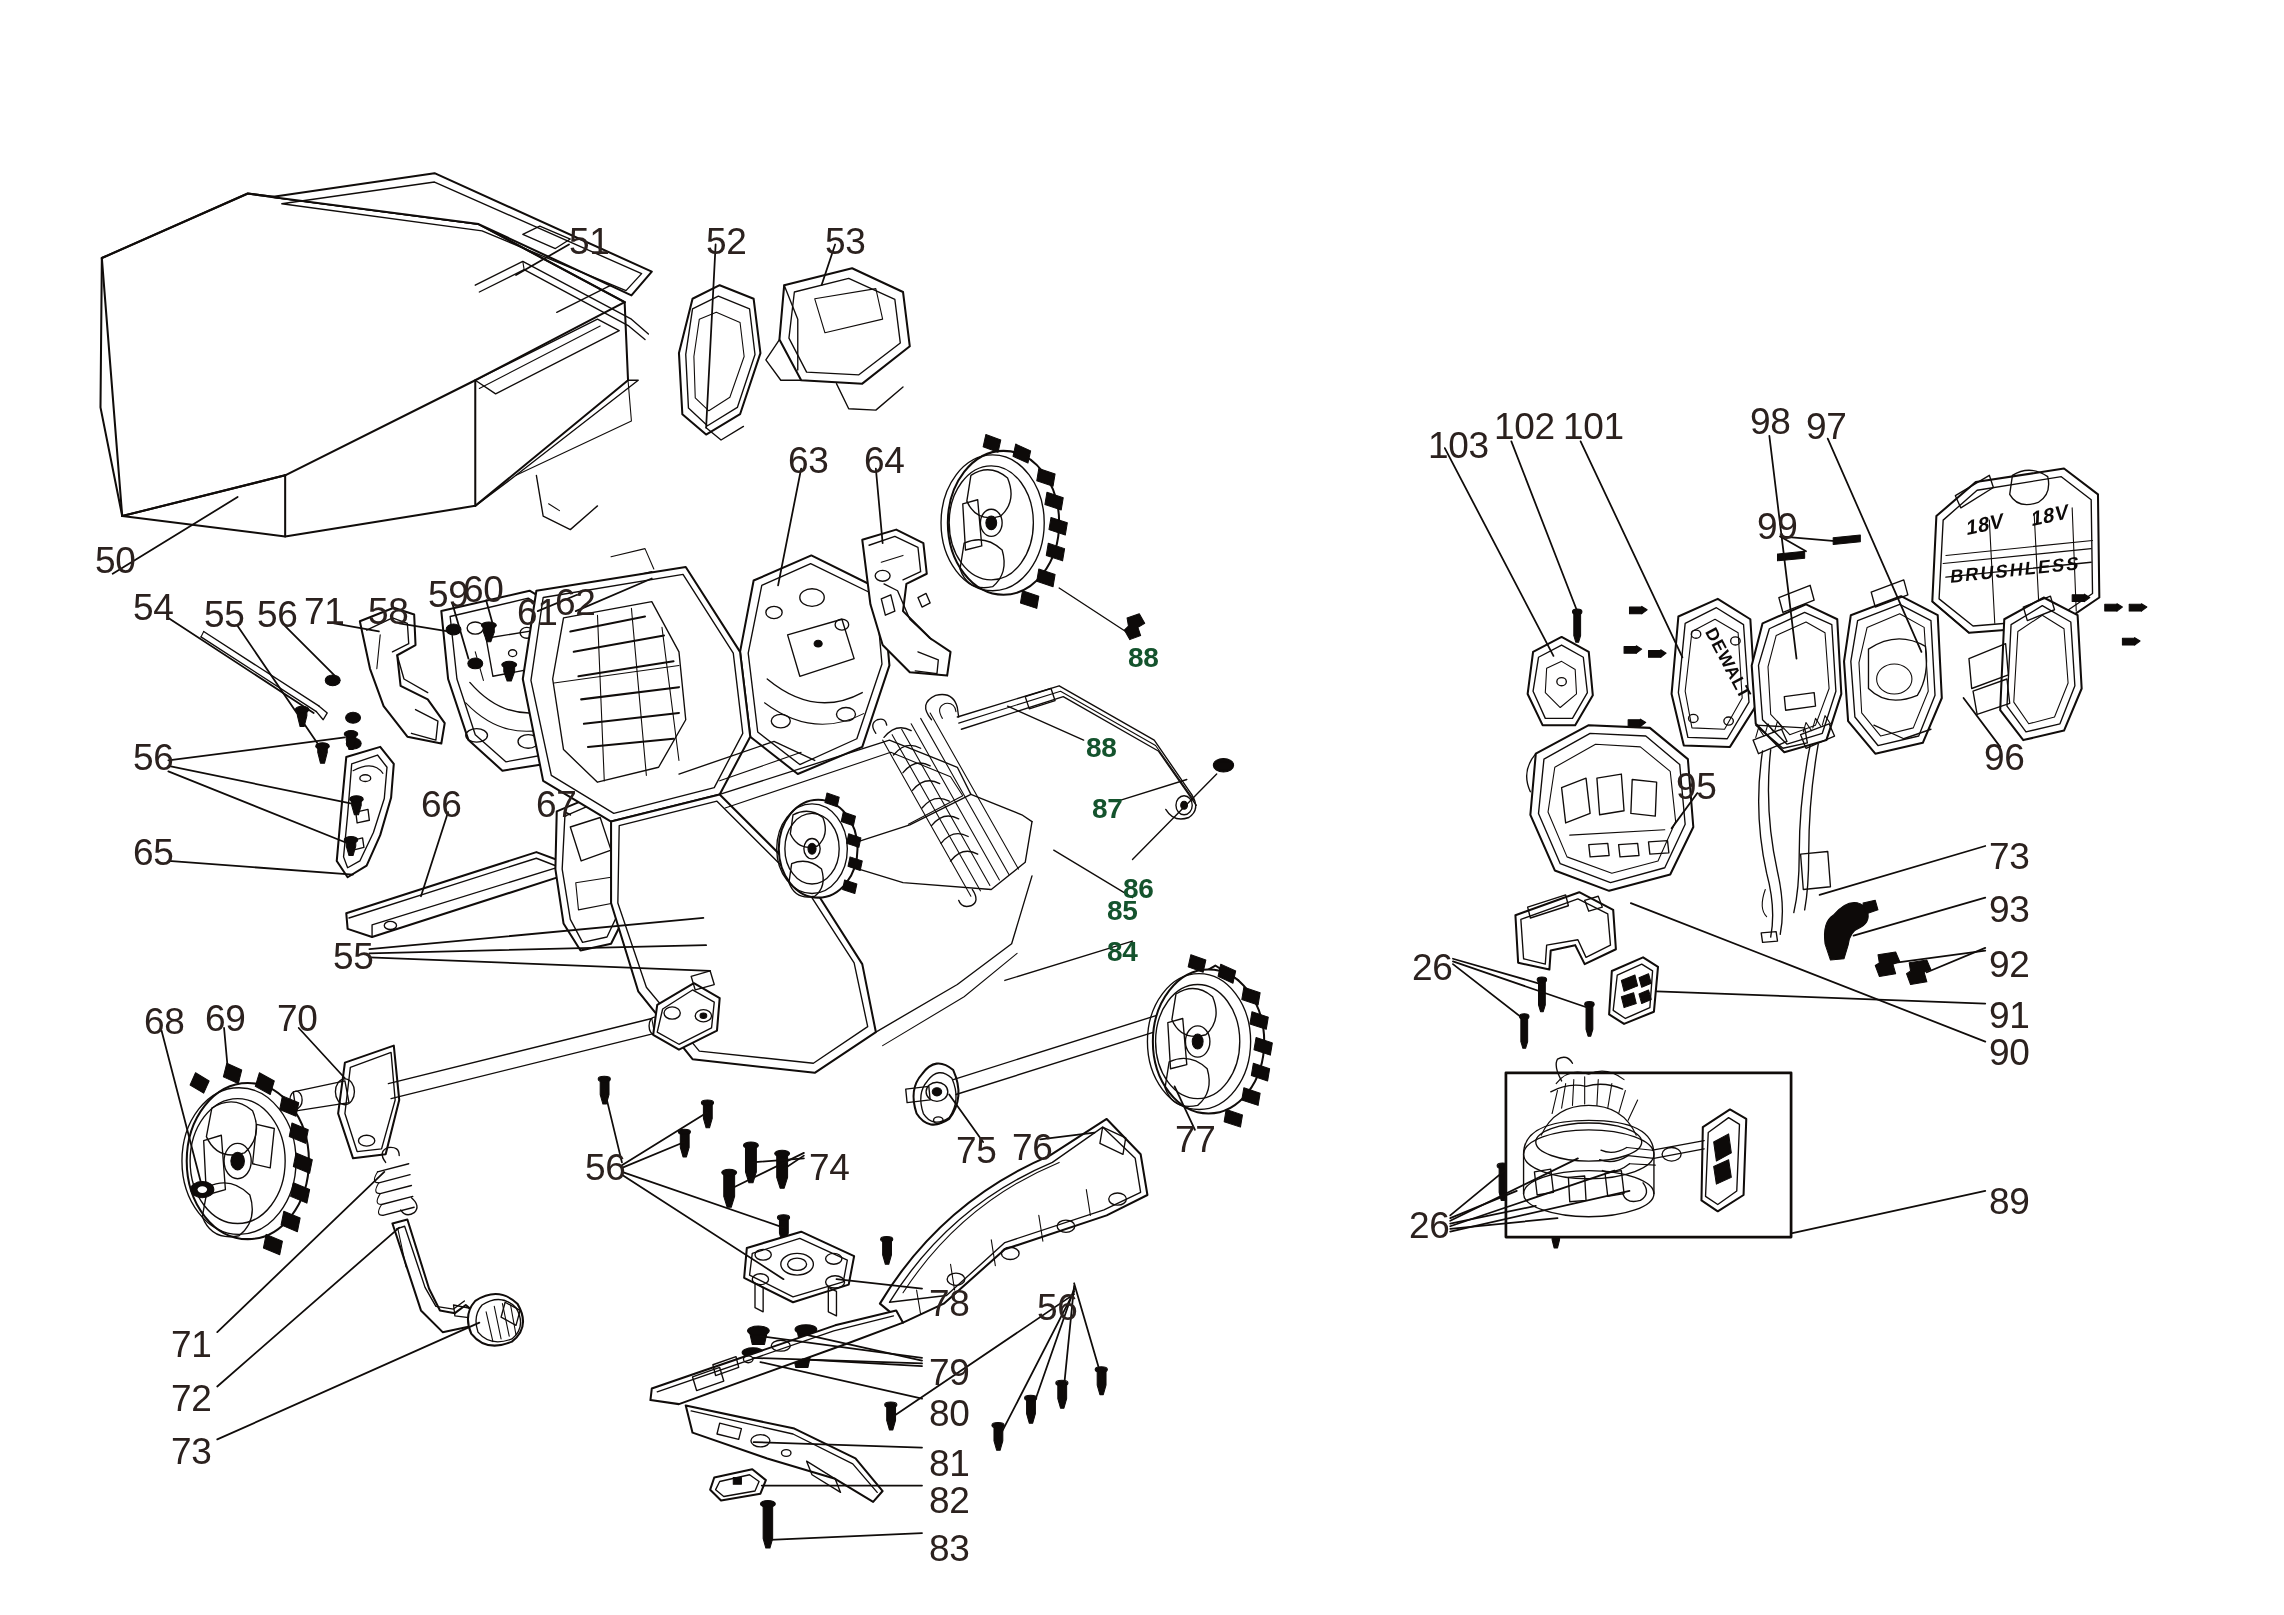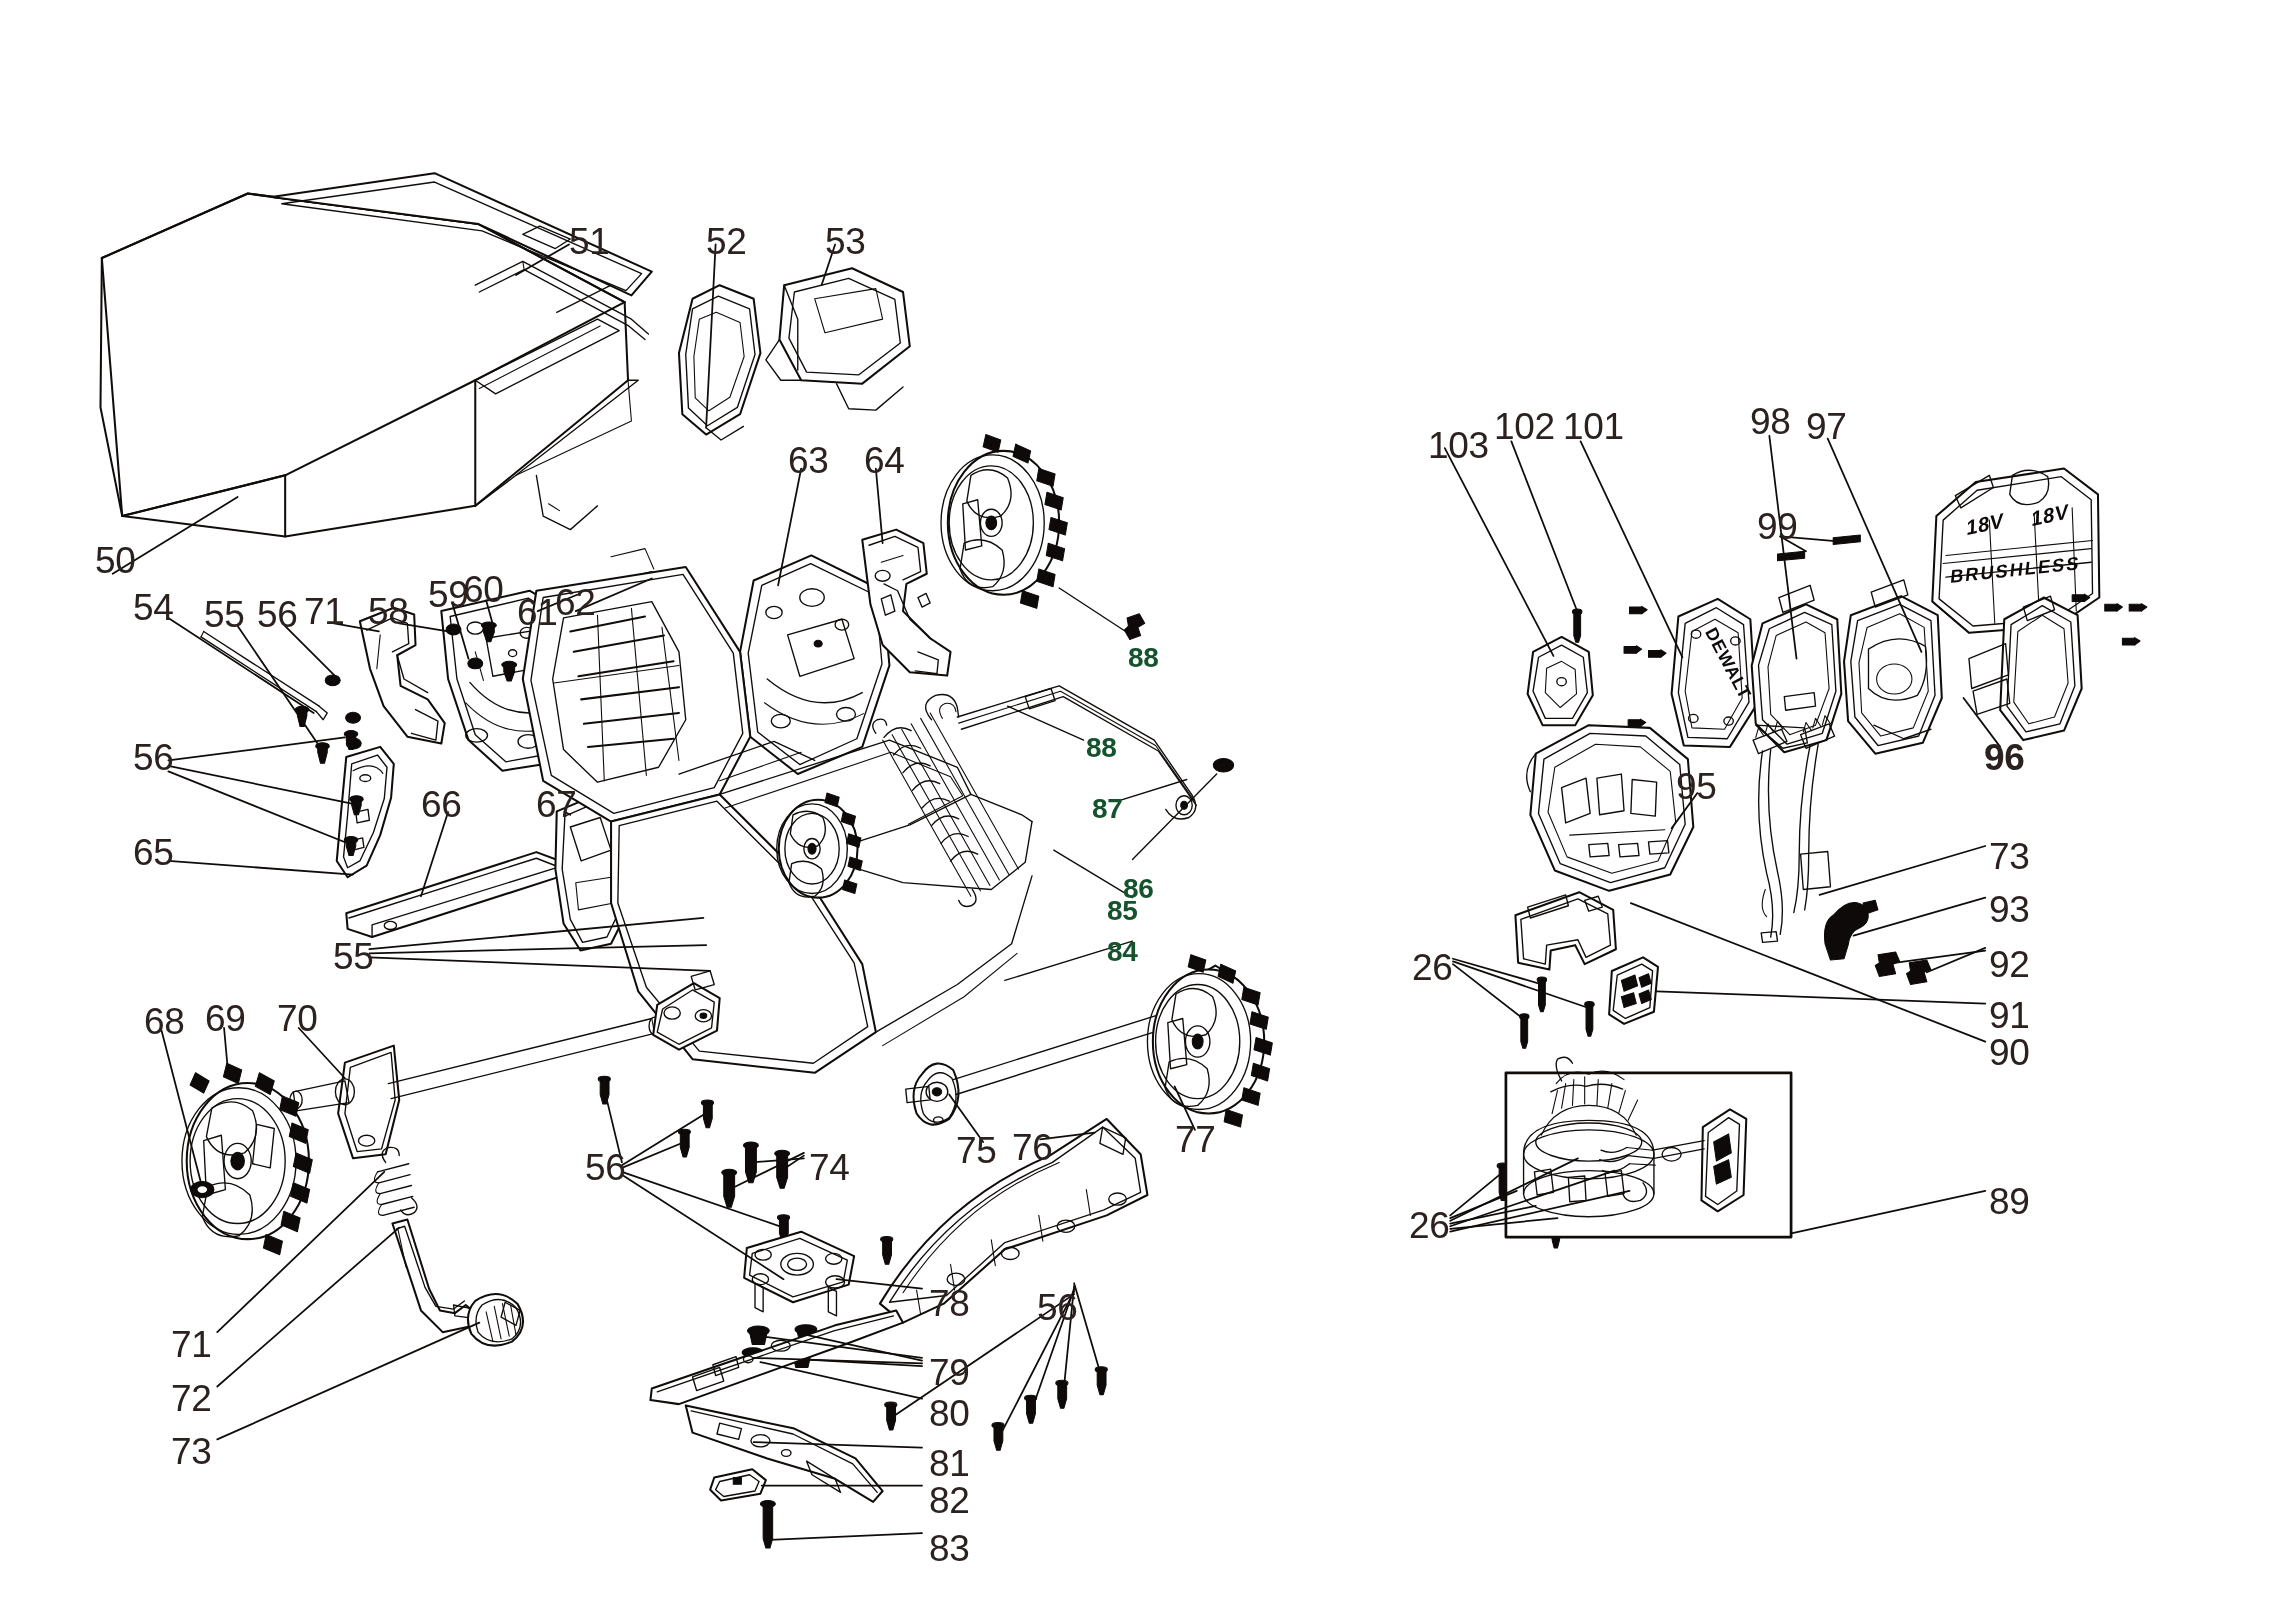--- a/index.html
+++ b/index.html
@@ -835,21 +835,21 @@
       <div class="cal tiny" style="left: 1128px; top: 642px;">88</div>
       <div class="cal big" style="left: 1412px; top: 947px;">26</div>
       <div class="cal big" style="left: 1409px; top: 1205px;">26</div>
       <div class="cal big" style="left: 1989px; top: 1181px;">89</div>
       <div class="cal big" style="left: 1989px; top: 1032px; text-align: center;">90</div>
       <div class="cal big" style="left: 1989px; top: 995px;">91</div>
       <div class="cal big" style="left: 1989px; top: 944px;">92</div>
       <div class="cal big" style="left: 1989px; top: 889px;">93</div>
       <div class="cal big" style="left: 1989px; top: 836px;">73</div>
       <div class="cal big" style="left: 1676px; top: 766px;">95</div>
-      <div class="cal big" style="left: 1984px; top: 737px; font-weight: bold;">96</div>
+      <div class="cal big" style="left: 1984px; top: 737px;">96</div>
       <div class="cal big" style="left: 1806px; top: 406px;">97</div>
       <div class="cal big" style="left: 1750px; top: 401px;">98</div>
       <div class="cal big" style="left: 1757px; top: 506px;">99</div>
       <div class="cal big" style="left: 1563px; top: 406px;">101</div>
       <div class="cal big" style="left: 1494px; top: 406px;">102</div>
       <div class="cal big" style="left: 1428px; top: 416px; margin-top: 9px;">103</div>
     </div>
 
 <div class="partlabel" style="left:1689px;top:653px;transform:rotate(62deg);font-size:17.7px;">DEWALT</div>
 <div class="partlabel" style="left:1966px;top:513px;transform:rotate(-12deg) skewX(-14deg);font-size:20.4px;">18V</div>

